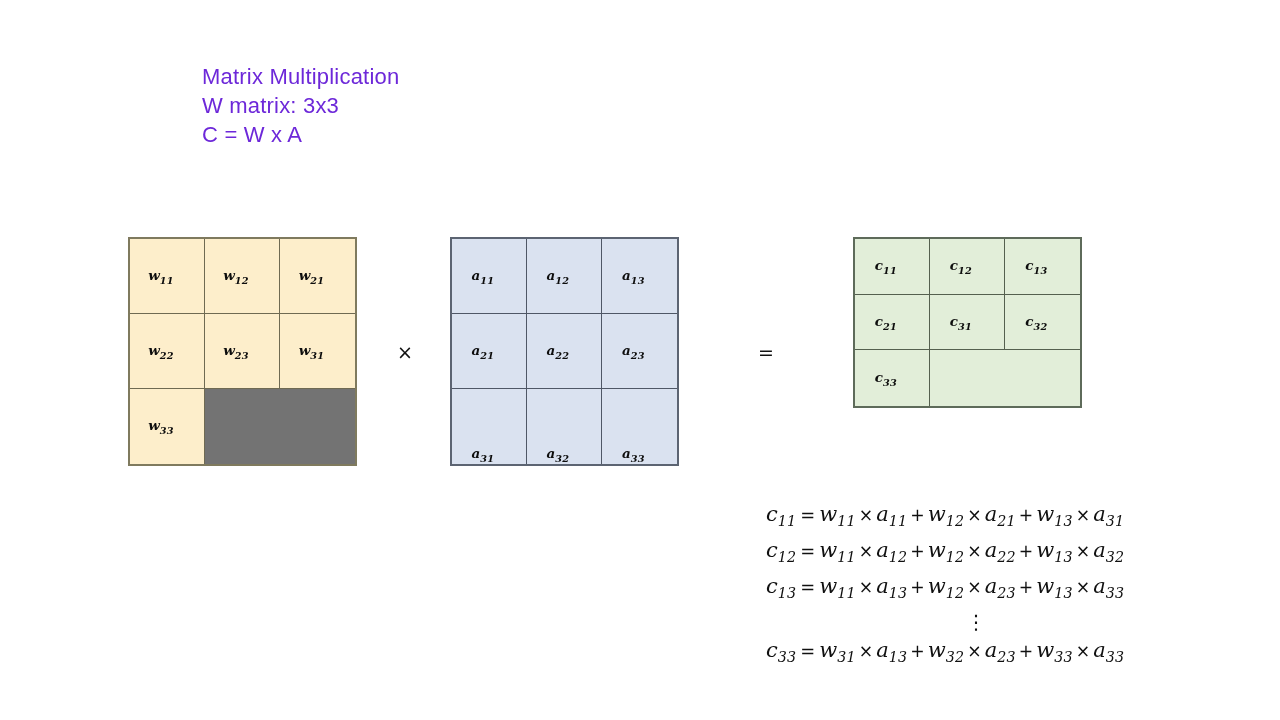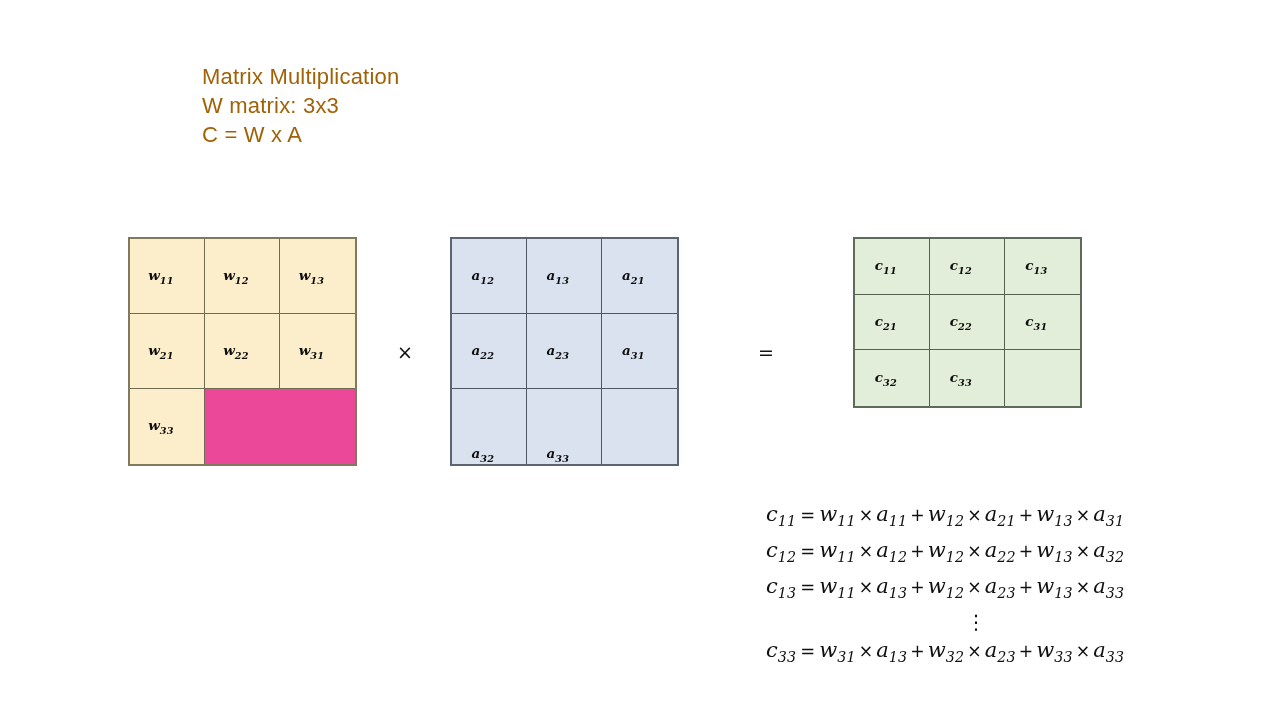--- a/index.html
+++ b/index.html
@@ -16,21 +16,21 @@
   }
 
   
   #title-block {
     position: absolute;
     left: 202px;
     top: 62px;
     font-family: "Liberation Sans", sans-serif;
     font-size: 22px;
     line-height: 29px;
-    color: #a16207;
+    color: #6d28d9;
     letter-spacing: 0.2px;
     white-space: pre;
   }
   #title-block .title-line { display: block; }
 
   
   .matrix {
     position: absolute;
     display: grid;
     grid-template-columns: repeat(3, 1fr);
@@ -61,21 +61,21 @@
     letter-spacing: 0.3px;
   }
 
   
   #matrix-w {
     left: 128px;
     top: 237px;
     width: 229px;
     height: 229px;
     border: 2px solid #7f7a5e;
-    background: #ec4899;
+    background: #737373;
   }
   #matrix-w .cell {
     background: #fdeecb;
     border-right: 1.6px solid #6f6a52;
     border-bottom: 1.6px solid #6f6a52;
   }
   #matrix-w .cell:nth-child(3n) { border-right: none; }
   #matrix-w .cell:nth-child(n+7) { border-bottom: none; }
 
   
@@ -172,40 +172,43 @@
 <div id="title-block"><span class="title-line">Matrix Multiplication</span><span class="title-line">W matrix: 3x3</span><span class="title-line">C = W x A</span></div>
 
 <div class="matrix" id="matrix-w">
     <div class="cell">
       <span class="lbl">w<sub>11</sub></span>
     </div>
     <div class="cell">
       <span class="lbl">w<sub>12</sub></span>
     </div>
     <div class="cell">
-      <span class="lbl">w<sub>13</sub></span>
-    </div>
-    <div class="cell">
       <span class="lbl">w<sub>21</sub></span>
     </div>
     <div class="cell">
       <span class="lbl">w<sub>22</sub></span>
     </div>
     <div class="cell">
+      <span class="lbl">w<sub>23</sub></span>
+    </div>
+    <div class="cell">
       <span class="lbl">w<sub>31</sub></span>
     </div>
     <div class="cell">
       <span class="lbl">w<sub>33</sub></span>
     </div>
   </div>
 
 <div class="operator" id="op-times">×</div>
 
 <div class="matrix" id="matrix-a">
     <div class="cell">
+      <span class="lbl">a<sub>11</sub></span>
+    </div>
+    <div class="cell">
       <span class="lbl">a<sub>12</sub></span>
     </div>
     <div class="cell">
       <span class="lbl">a<sub>13</sub></span>
     </div>
     <div class="cell">
       <span class="lbl">a<sub>21</sub></span>
     </div>
     <div class="cell">
       <span class="lbl">a<sub>22</sub></span>
@@ -231,23 +234,20 @@
       <span class="lbl">c<sub>11</sub></span>
     </div>
     <div class="cell">
       <span class="lbl">c<sub>12</sub></span>
     </div>
     <div class="cell">
       <span class="lbl">c<sub>13</sub></span>
     </div>
     <div class="cell">
       <span class="lbl">c<sub>21</sub></span>
-    </div>
-    <div class="cell">
-      <span class="lbl">c<sub>22</sub></span>
     </div>
     <div class="cell">
       <span class="lbl">c<sub>31</sub></span>
     </div>
     <div class="cell">
       <span class="lbl">c<sub>32</sub></span>
     </div>
     <div class="cell">
       <span class="lbl">c<sub>33</sub></span>
     </div>

